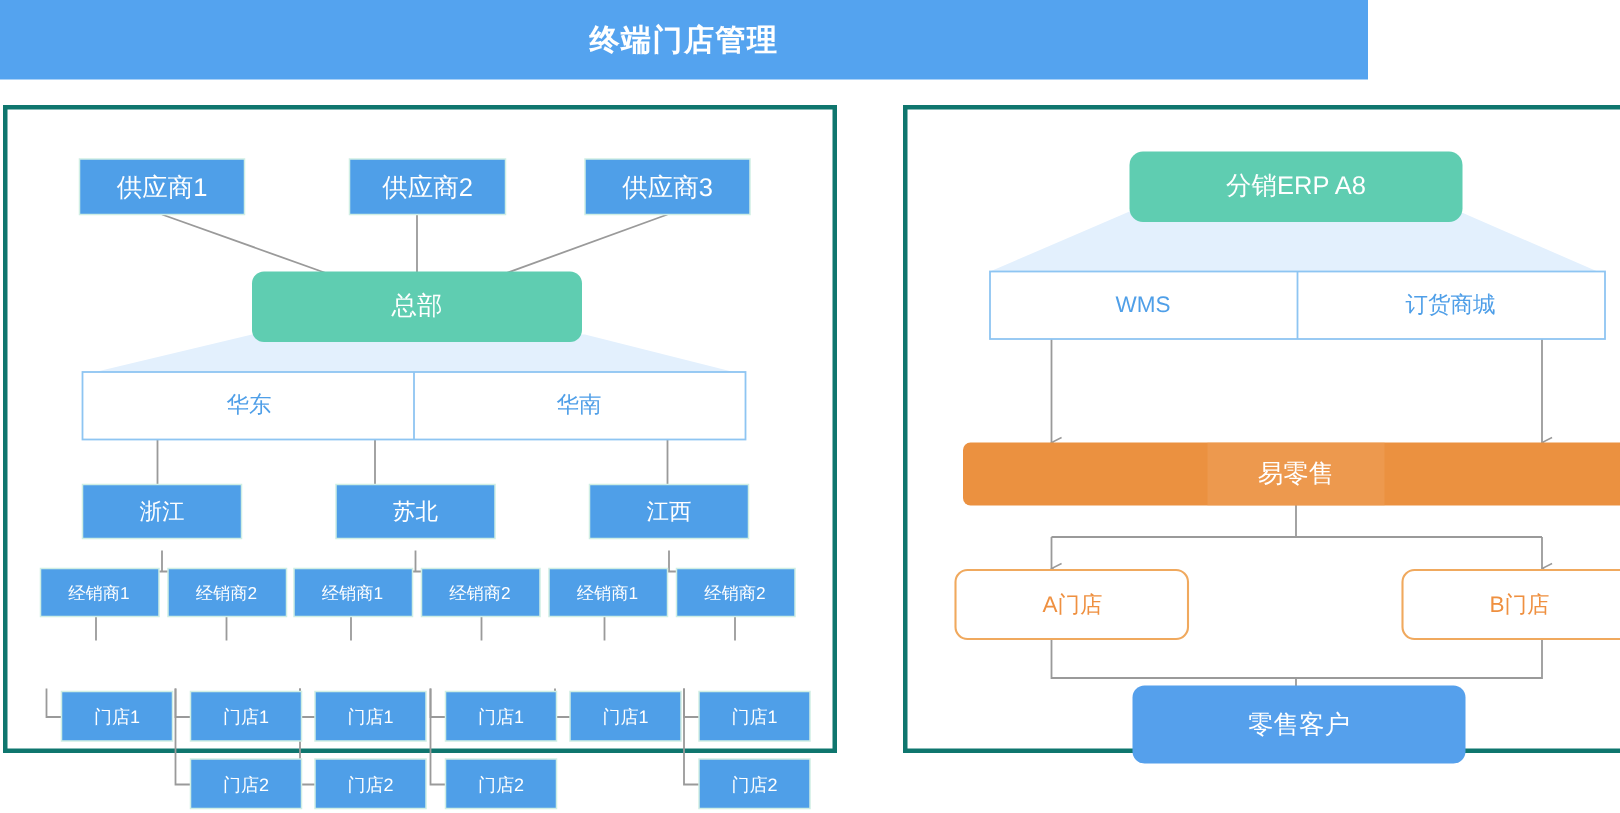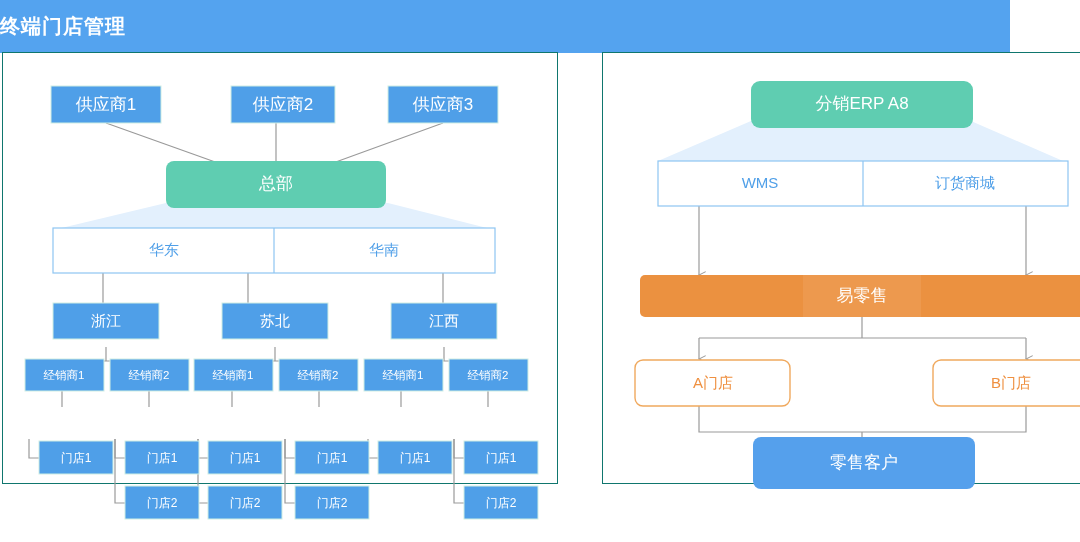--- a/index.html
+++ b/index.html
@@ -14,39 +14,39 @@
     position: relative;
     width: 1080px;
     height: 542px;
     background: #ffffff;
     overflow: hidden;
   }
   .header-band {
     position: absolute;
     left: 0;
     top: 0;
-    width: 1010px;
+    width: 912px;
     height: 53px;
     background: #54a3ef;
     display: flex;
     align-items: center;
-    justify-content: flex-start;
+    justify-content: center;
   }
   .header-title {
     color: #ffffff;
     font-size: 20px;
     font-weight: bold;
     letter-spacing: 1px;
   }
   .card {
     position: absolute;
-    top: 52px;
+    top: 70px;
     height: 432px;
     background: #ffffff;
-    border: 1px solid #0f766e;
+    border: 3px solid #0f766e;
     box-sizing: border-box;
   }
   #card-left  { left: 2px;   width: 556px; }
   #card-right { left: 558px; width: 520px; margin-left: 44px; }
 
   .panel-svg {
     position: absolute;
     left: 0;
     top: 0;
   }

